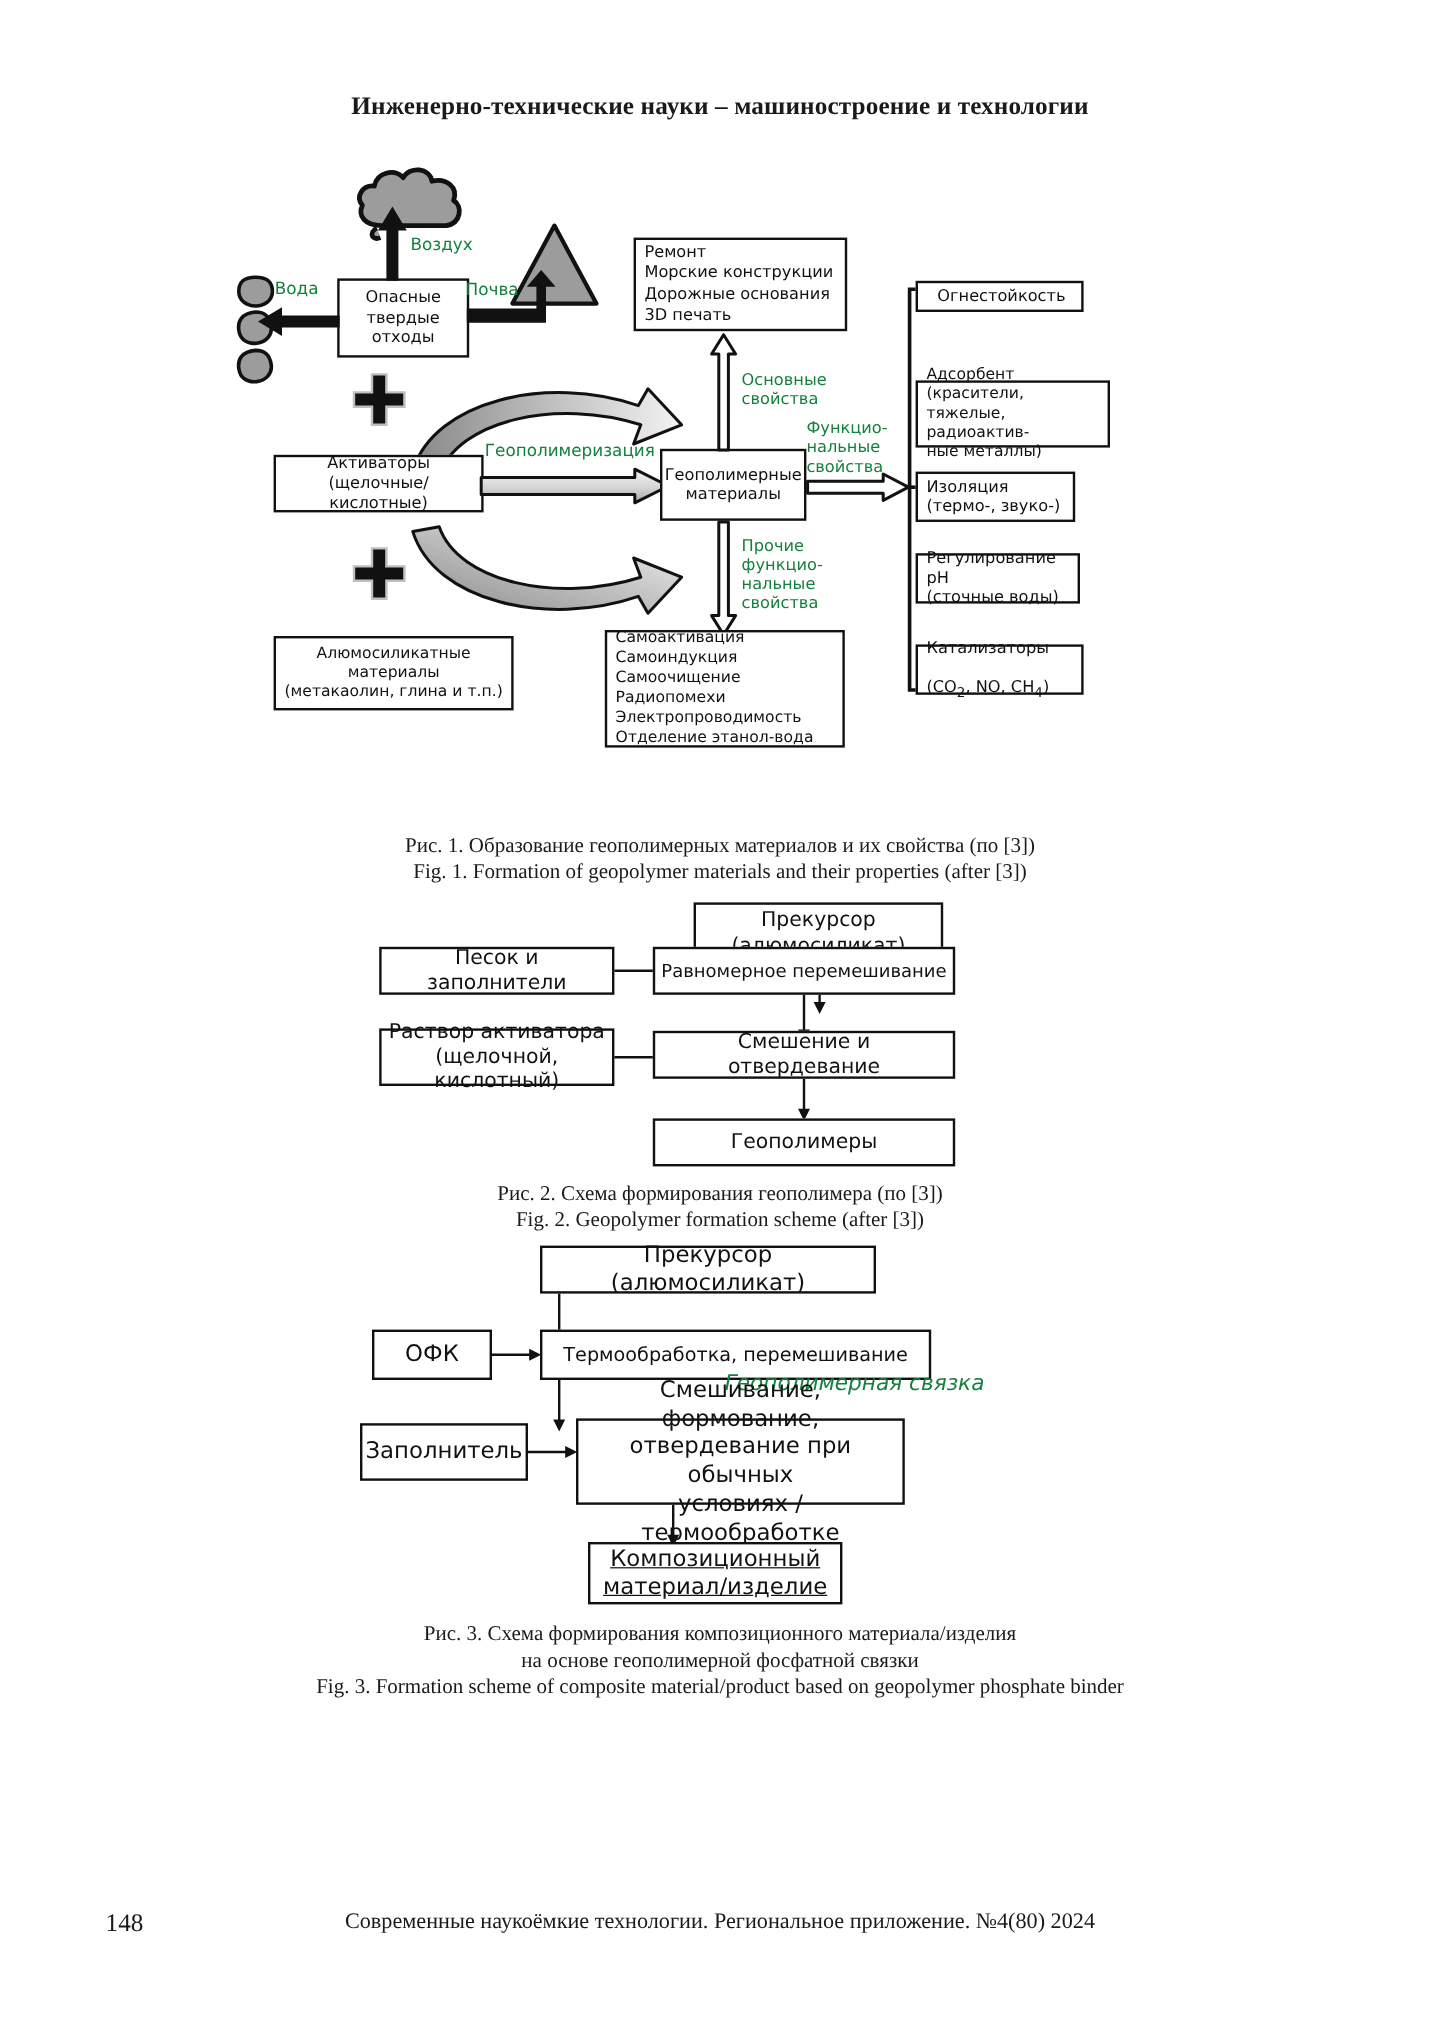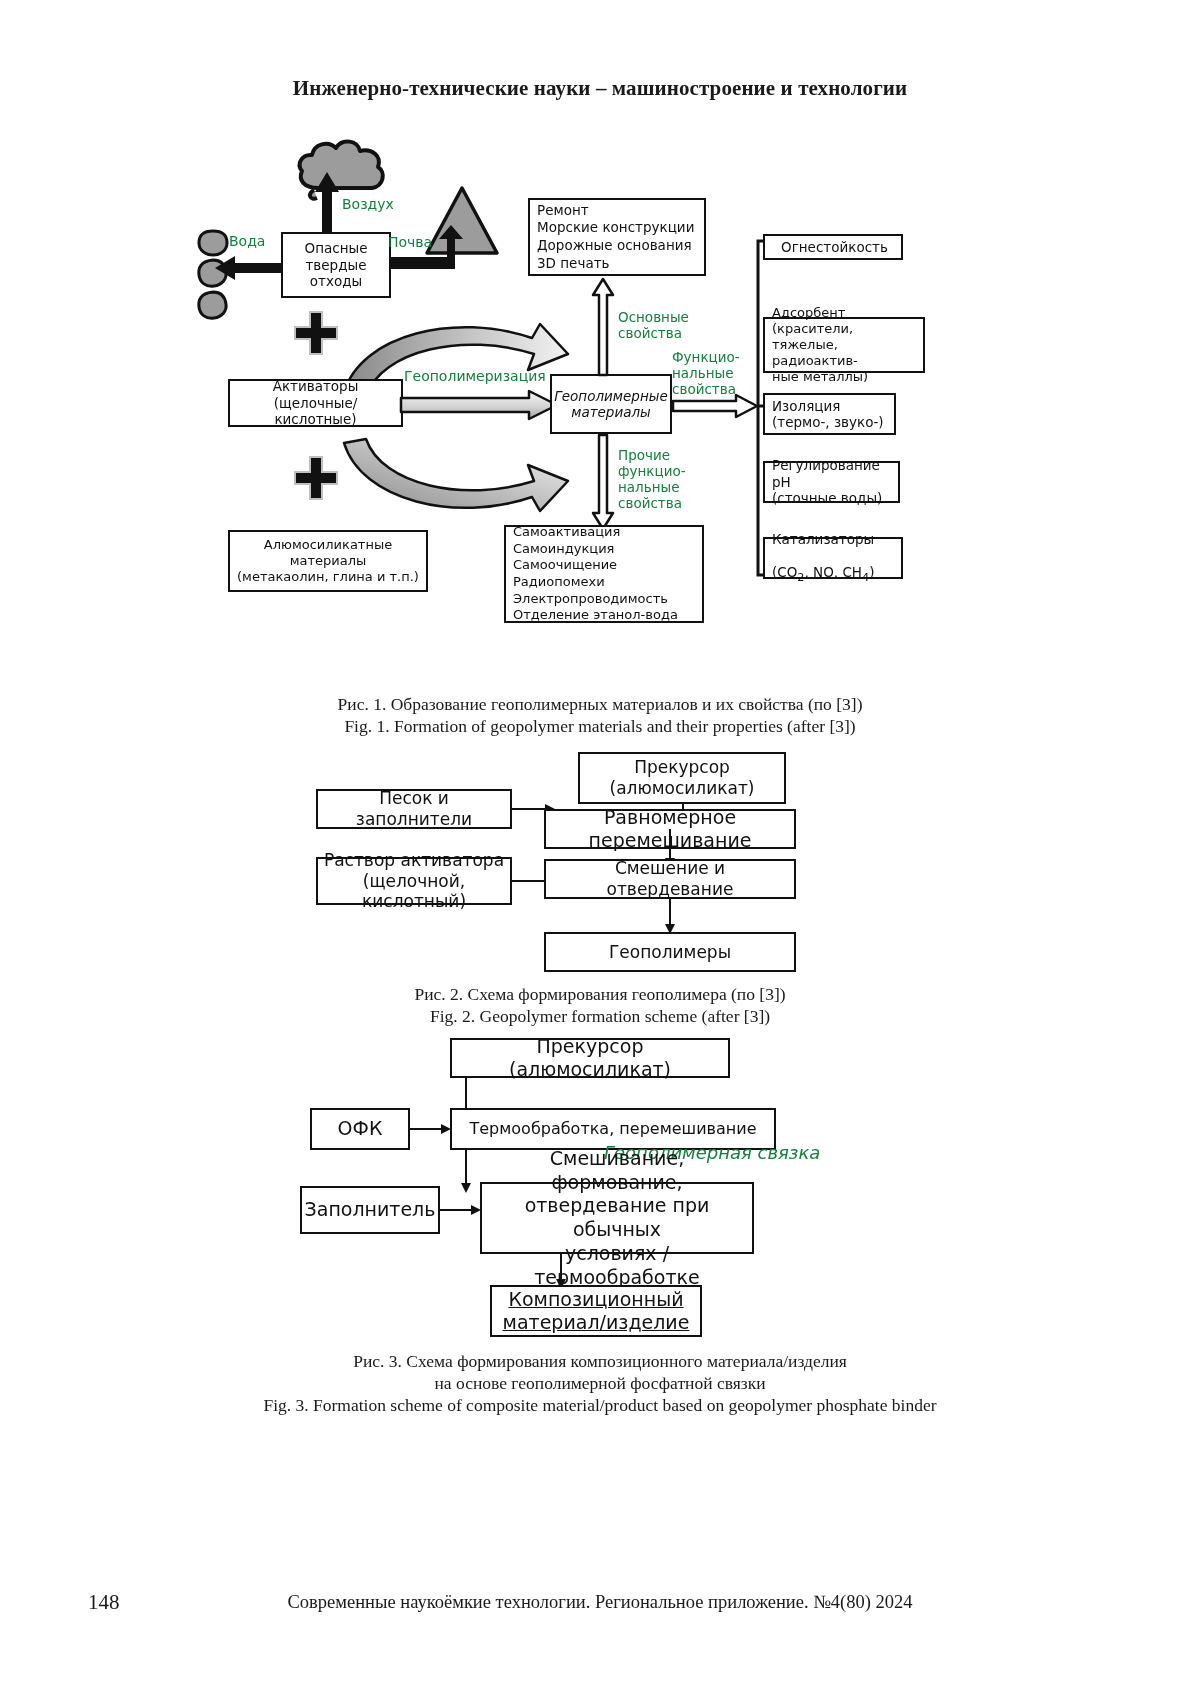--- a/index.html
+++ b/index.html
@@ -168,21 +168,21 @@
             <stop offset="0" stop-color="#f5f5f5"></stop>
               <stop offset=".55" stop-color="#d4d4d4"></stop>
               <stop offset="1" stop-color="#a8a8a8"></stop>
           </linearGradient>
         </defs>
         <path d="M2 8 L130 8 L130 1 L158 15 L130 29 L130 22 L2 22 Z" fill="url(#g3)" stroke="#111" stroke-width="2.5" stroke-linejoin="round"></path>
       </svg>
     </div>
     <div class="lbl" style="left:404px;top:368px;font-size:14px;">Геополимеризация</div>
 
-    <div class="box" style="left:550px;top:374px;width:122px;height:60px;font-size:13.5px;font-style:italic;">Геополимерные
+    <div class="box" style="left:550px;top:374px;width:122px;height:60px;font-size:13.5px;">Геополимерные
 материалы</div>
 
     <div style="position:absolute;left:592px;top:278px;">
       <svg width="22" height="98" viewBox="0 0 22 98">
         <path d="M11 1 L21 17 L15 17 L15 97 L7 97 L7 17 L1 17 Z" fill="#fff" stroke="#111" stroke-width="2.5" stroke-linejoin="round"></path>
       </svg>
     </div>
     <div class="lbl" style="left:618px;top:310px;font-size:13.5px;text-align:left;">Основные
 свойства</div>
 
@@ -257,21 +257,21 @@
 
     <div class="box" style="left:316px;top:789px;width:196px;height:40px;font-size:17px;">Песок и заполнители</div>
 
     <div style="position:absolute;left:512px;top:803px;">
       <svg width="44" height="12" viewBox="0 0 44 12">
         <path d="M0 6 L35 6" stroke="#111" stroke-width="2" fill="none"></path>
         <path d="M43 6 L33 1 L33 11 Z" fill="#111"></path>
       </svg>
     </div>
 
-    <div class="box" style="left:544px;top:789px;width:252px;height:40px;font-size:19px;margin-top:20px;">Равномерное перемешивание</div>
+    <div class="box" style="left:544px;top:789px;width:252px;height:40px;font-size:15px;">Равномерное перемешивание</div>
 
     <div style="position:absolute;left:664px;top:829px;">
       <svg width="12" height="40" viewBox="0 0 12 40">
         <path d="M6 0 L6 31" stroke="#111" stroke-width="2" fill="none"></path>
         <path d="M6 39 L1 29 L11 29 Z" fill="#111"></path>
       </svg>
     </div>
 
     <div class="box" style="left:316px;top:857px;width:196px;height:48px;font-size:17px;">Раствор активатора
 (щелочной, кислотный)</div>

